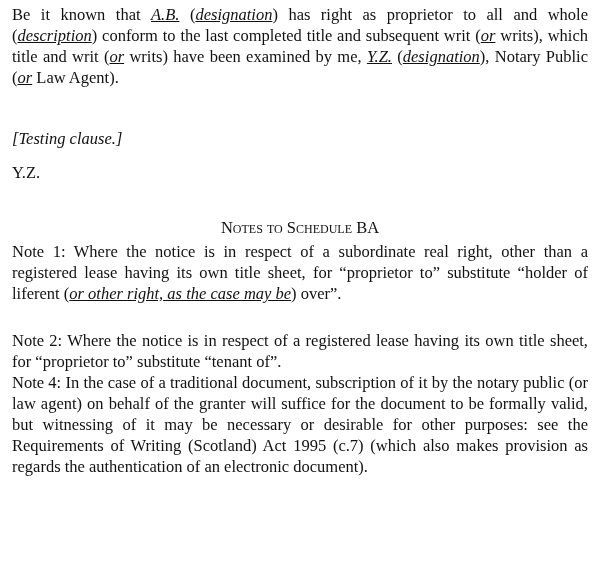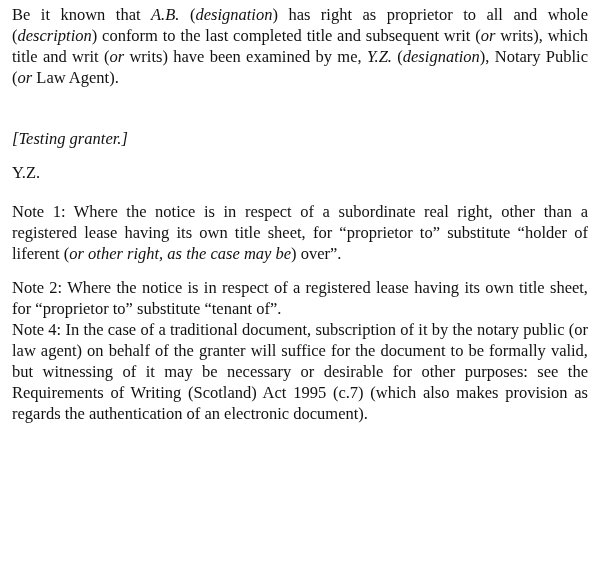--- a/index.html
+++ b/index.html
@@ -38,37 +38,38 @@
   }
   .notes-heading {
     margin: 34px 0 0 0;
     padding: 0;
     text-align: center;
     font-weight: normal;
     font-size: 16.5px;
     line-height: 21px;
     font-variant: small-caps;
   }
-  .note-1 { margin-top: 18px; }
-  .note-2 { margin-top: 13px; }
+  .note-1 { margin-top: 3px; }
+  .note-2 { margin-top: 26px; }
   .note-3 { margin-top: 8px; }
   .note-4 { margin-top: 0; }
-  i { font-style: italic; }
+  i { font-style: italic; text-decoration: underline; }
 </style>
 </head>
 <body>
 
 <div class="page">
 
   <p class="para justify"><span>Be it known that </span><i>A.B.</i><span> (</span><i>designation</i><span>) has right as proprietor to all and whole (</span><i>description</i><span>) conform to the last completed title and subsequent writ (</span><i>or</i><span> writs), which title and writ (</span><i>or</i><span> writs) have been examined by me, </span><i>Y.Z.</i><span> (</span><i>designation</i><span>), Notary Public (</span><i>or</i><span> Law Agent).</span></p>
 
-  <p class="para testing-clause">[Testing granter.]</p>
+  <p class="para testing-clause">[Testing clause.]</p>
 
   <p class="para signature">Y.Z.</p>
 
+  <h2 class="notes-heading">Notes to Schedule BA</h2>
 
   <p class="para justify note-1"><span>Note 1: Where the notice is in respect of a subordinate real right, other than a registered lease having its own title sheet, for “proprietor to” substitute “holder of liferent (</span><i>or other right, as the case may be</i><span>) over”.</span></p>
 
   <p class="para justify note-2"><span>Note 2: Where the notice is in respect of a registered lease having its own title sheet, for “proprietor to” substitute “tenant of”.</span></p>
 
 
   <p class="para justify note-4"><span>Note 4: In the case of a traditional document, subscription of it by the notary public (or law agent) on behalf of the granter will suffice for the document to be formally valid, but witnessing of it may be necessary or desirable for other purposes: see the Requirements of Writing (Scotland) Act 1995 (c.7) (which also makes provision as regards the authentication of an electronic document).</span></p>
 
 </div>
 

